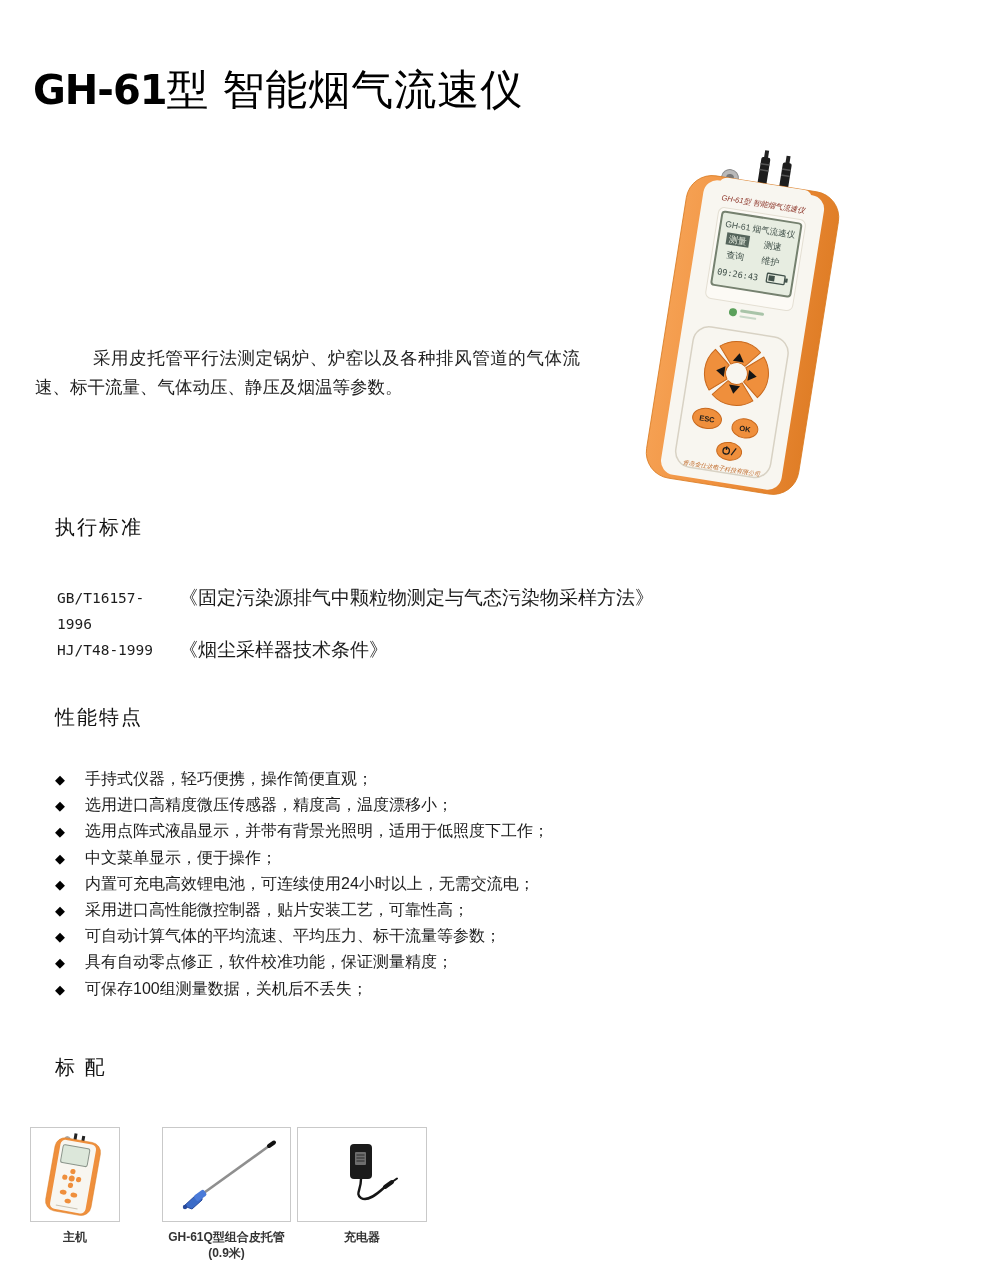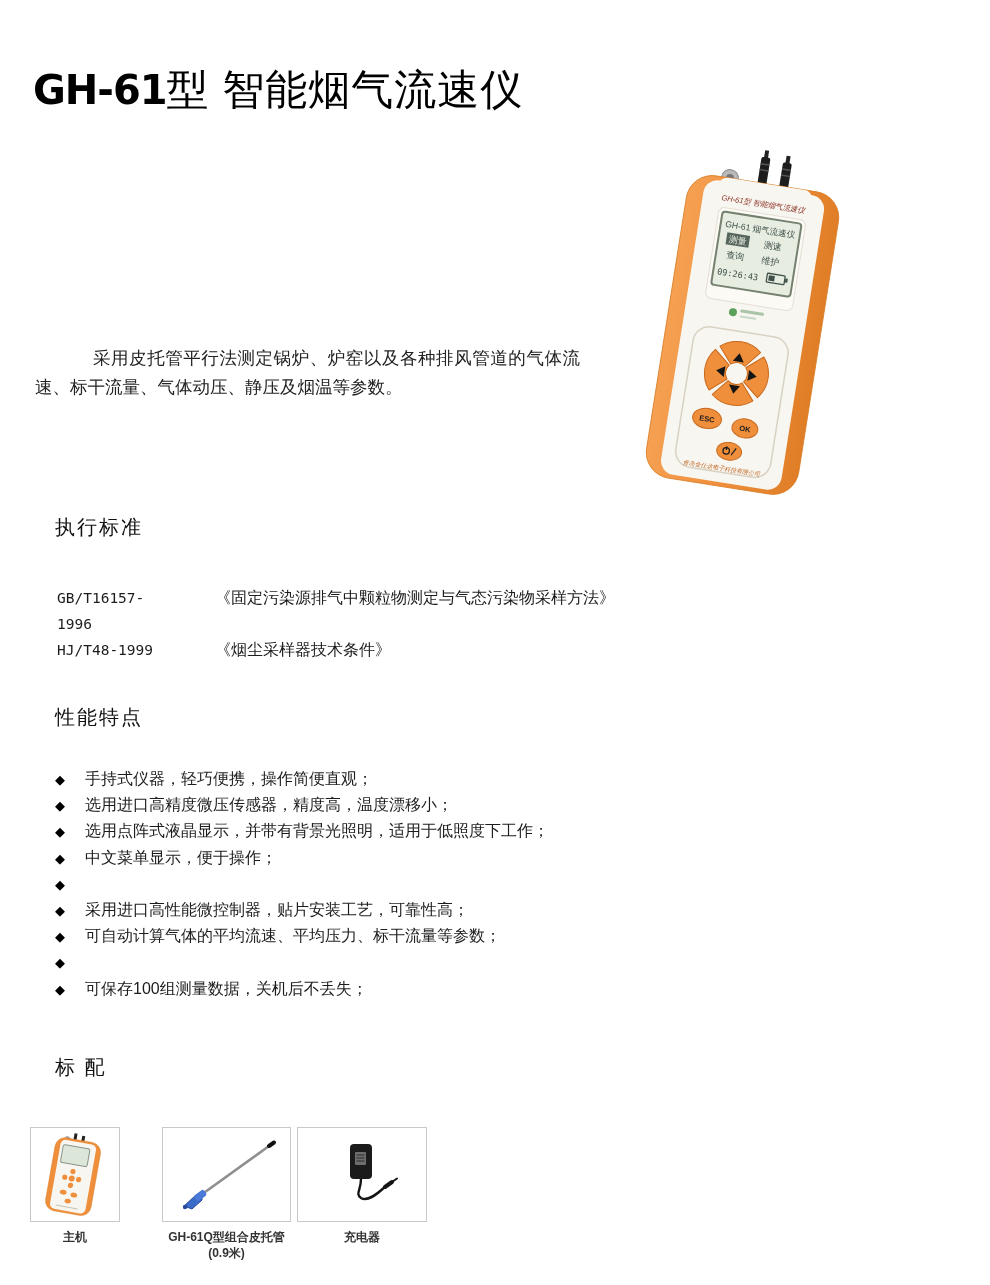--- a/index.html
+++ b/index.html
@@ -39,21 +39,21 @@
   .features-heading{left:55px;top:704px;}
   .accessories-heading{left:55px;top:1054px;}
 
   
   .standards-list{left:57px;top:585px;}
   .std-row{display:flex;line-height:26px;font-size:15px;color:#1c1c1c;}
   .std-code{
     width:122px;flex:0 0 122px;
     font-family:"DejaVu Sans Mono", monospace;font-size:14.5px;
   }
-  .std-name{font-size:16px;margin-left:36px;}
+  .std-name{font-size:19px;}
 
   
   .features-list{left:55px;top:766px;list-style:none;margin:0;padding:0;}
   .feature-item{display:flex;align-items:flex-start;line-height:25.2px;}
   .feature-bullet{
     flex:0 0 30px;font-size:13px;color:#000;padding-top:1px;
   }
   .feature-text{font-size:16px;color:#1c1c1c;}
 
   
@@ -203,31 +203,33 @@
   <li class="feature-item">
     <span class="feature-bullet">◆</span>
     <span class="feature-text">选用点阵式液晶显示，并带有背景光照明，适用于低照度下工作；</span>
   </li>
   <li class="feature-item">
     <span class="feature-bullet">◆</span>
     <span class="feature-text">中文菜单显示，便于操作；</span>
   </li>
   <li class="feature-item">
     <span class="feature-bullet">◆</span>
+    <span class="feature-text">内置可充电高效锂电池，可连续使用24小时以上，无需交流电；</span>
   </li>
   <li class="feature-item">
     <span class="feature-bullet">◆</span>
     <span class="feature-text">采用进口高性能微控制器，贴片安装工艺，可靠性高；</span>
   </li>
   <li class="feature-item">
     <span class="feature-bullet">◆</span>
     <span class="feature-text">可自动计算气体的平均流速、平均压力、标干流量等参数；</span>
   </li>
   <li class="feature-item">
     <span class="feature-bullet">◆</span>
+    <span class="feature-text">具有自动零点修正，软件校准功能，保证测量精度；</span>
   </li>
   <li class="feature-item">
     <span class="feature-bullet">◆</span>
     <span class="feature-text">可保存100组测量数据，关机后不丢失；</span>
   </li>
 </ul>
 
 <div class="abs section-heading accessories-heading">标 配</div>
 
 <div class="acc-item acc-item-1">

